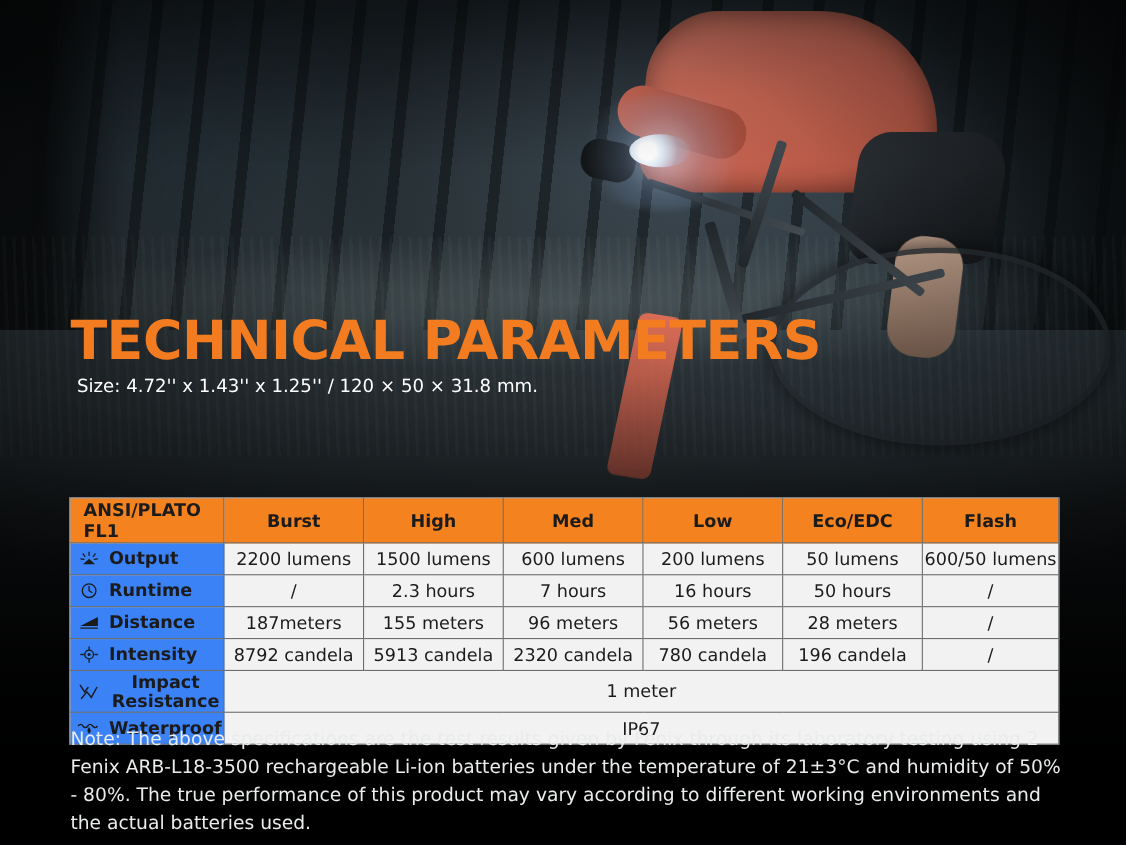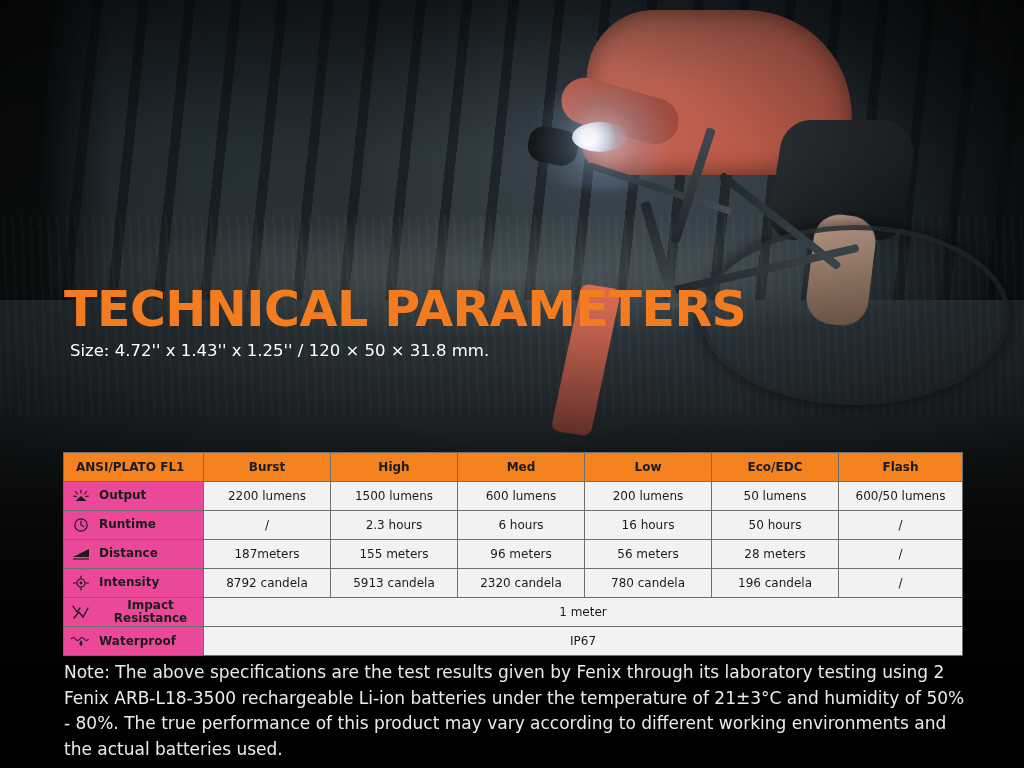--- a/index.html
+++ b/index.html
@@ -208,40 +208,40 @@
     left: 63px; top: 452px; width: 899px;
   }
   table.specs {
     border-collapse: collapse;
     width: 100%;
     table-layout: fixed;
     background: #f2f2f2;
   }
   table.specs th, table.specs td {
     border: 1px solid #6e6e6e;
-    font-size: 12px;
+    font-size: 16px;
     color: #1b1b1b;
     text-align: center;
     height: 26px;
     font-family: "DejaVu Sans", sans-serif;
   }
   thead th {
     background: #f3821f;
     color: #111;
     font-weight: 700;
     font-size: 12.8px;
     height: 24px;
     border-color: #c8691a;
   }
   thead th:first-child { text-align: left; padding-left: 12px; }
   td.rowhead {
     text-align: left;
     font-weight: 700;
     padding-left: 6px;
-    background: #ec4899;
+    background: #3b82f6;
   }
   .rowhead-inner {
     display: flex;
     align-items: center;
     gap: 7px;
   }
   .rh-icon {
     width: 22px;
     min-width: 22px;
     height: 18px;
@@ -357,21 +357,21 @@
                 <svg width="16" height="16" viewBox="0 0 16 16">
                   <circle cx="8" cy="8" r="6.2" fill="none" stroke="#1b1b1b" stroke-width="1.2"></circle>
                   <path d="M8 4.2 V8 L10.6 9.6" fill="none" stroke="#1b1b1b" stroke-width="1.2" stroke-linecap="round"></path>
                 </svg>
               </span>
               <span class="rh-label">Runtime</span>
             </span>
           </td>
           <td>/</td>
           <td>2.3 hours</td>
-          <td>6 hours</td>
+          <td>7 hours</td>
           <td>16 hours</td>
           <td>50 hours</td>
           <td>/</td>
         </tr>
 
         <tr>
           <td class="rowhead">
             <span class="rowhead-inner">
               <span class="rh-icon">
                 <svg width="20" height="14" viewBox="0 0 20 14">

